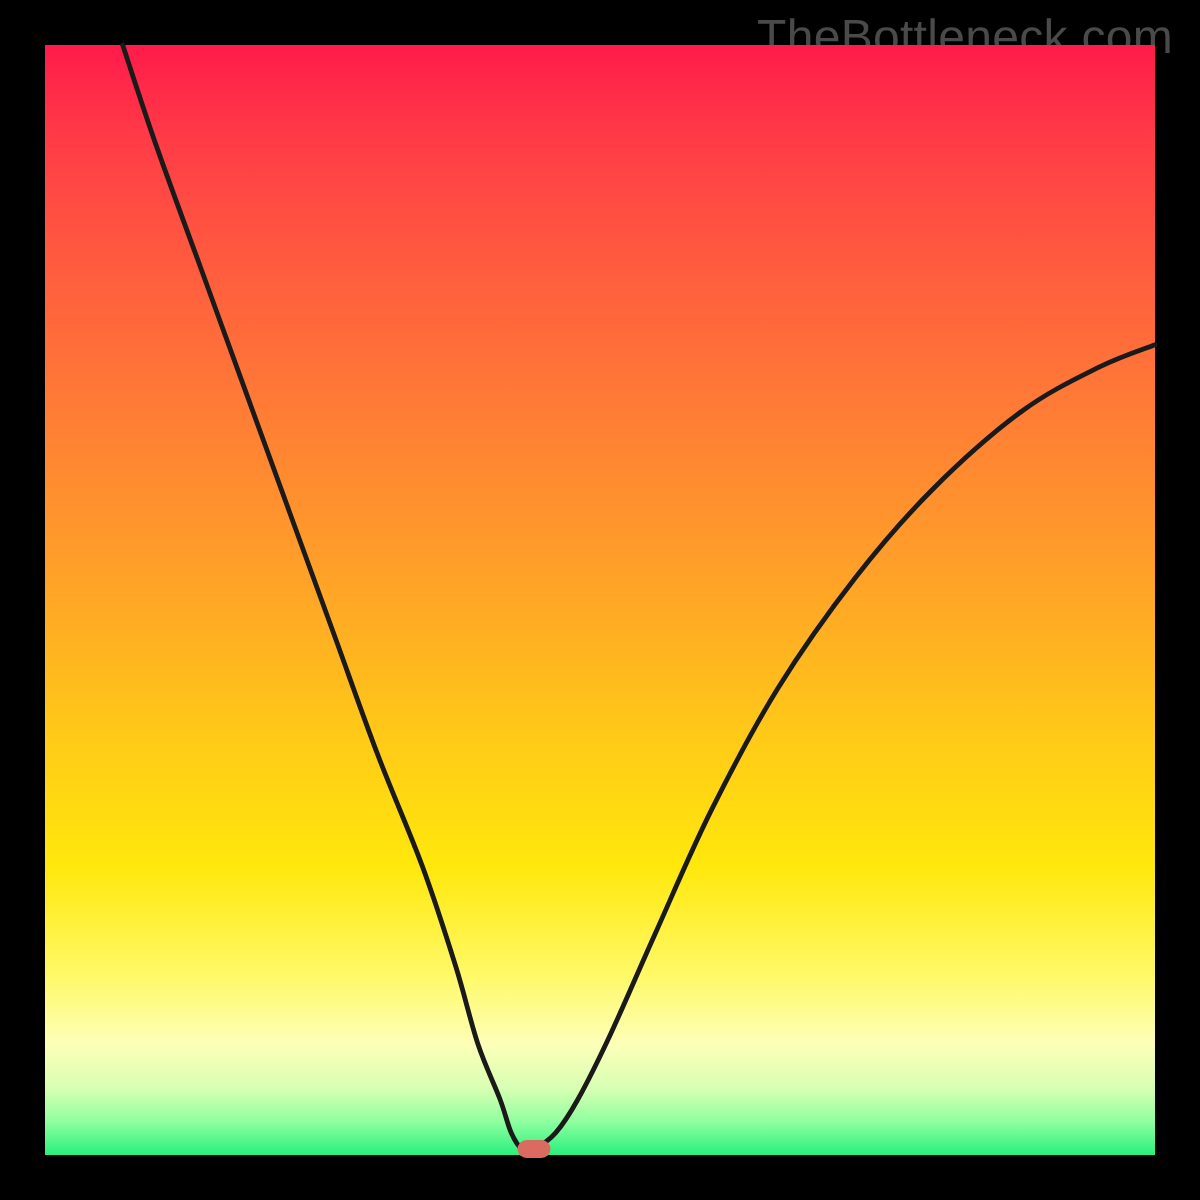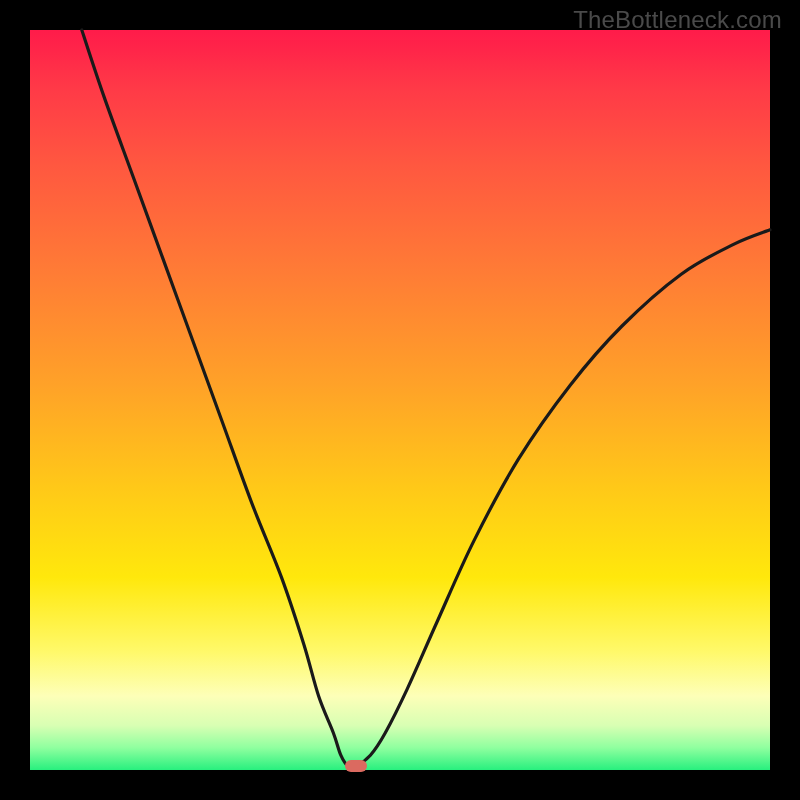--- a/index.html
+++ b/index.html
@@ -15,21 +15,21 @@
     position: relative;
     width: 800px;
     height: 800px;
     background: #000;
   }
   .watermark {
     position: absolute;
     top: 6px;
     right: 18px;
     color: #4a4a4a;
-    font-size: 24px;
+    font-size: 32px;
     font-weight: 500;
     letter-spacing: 0.2px;
     user-select: none;
   }
   .plot-area {
     position: absolute;
     left: 30px;
     top: 30px;
     width: 740px;
     height: 740px;

